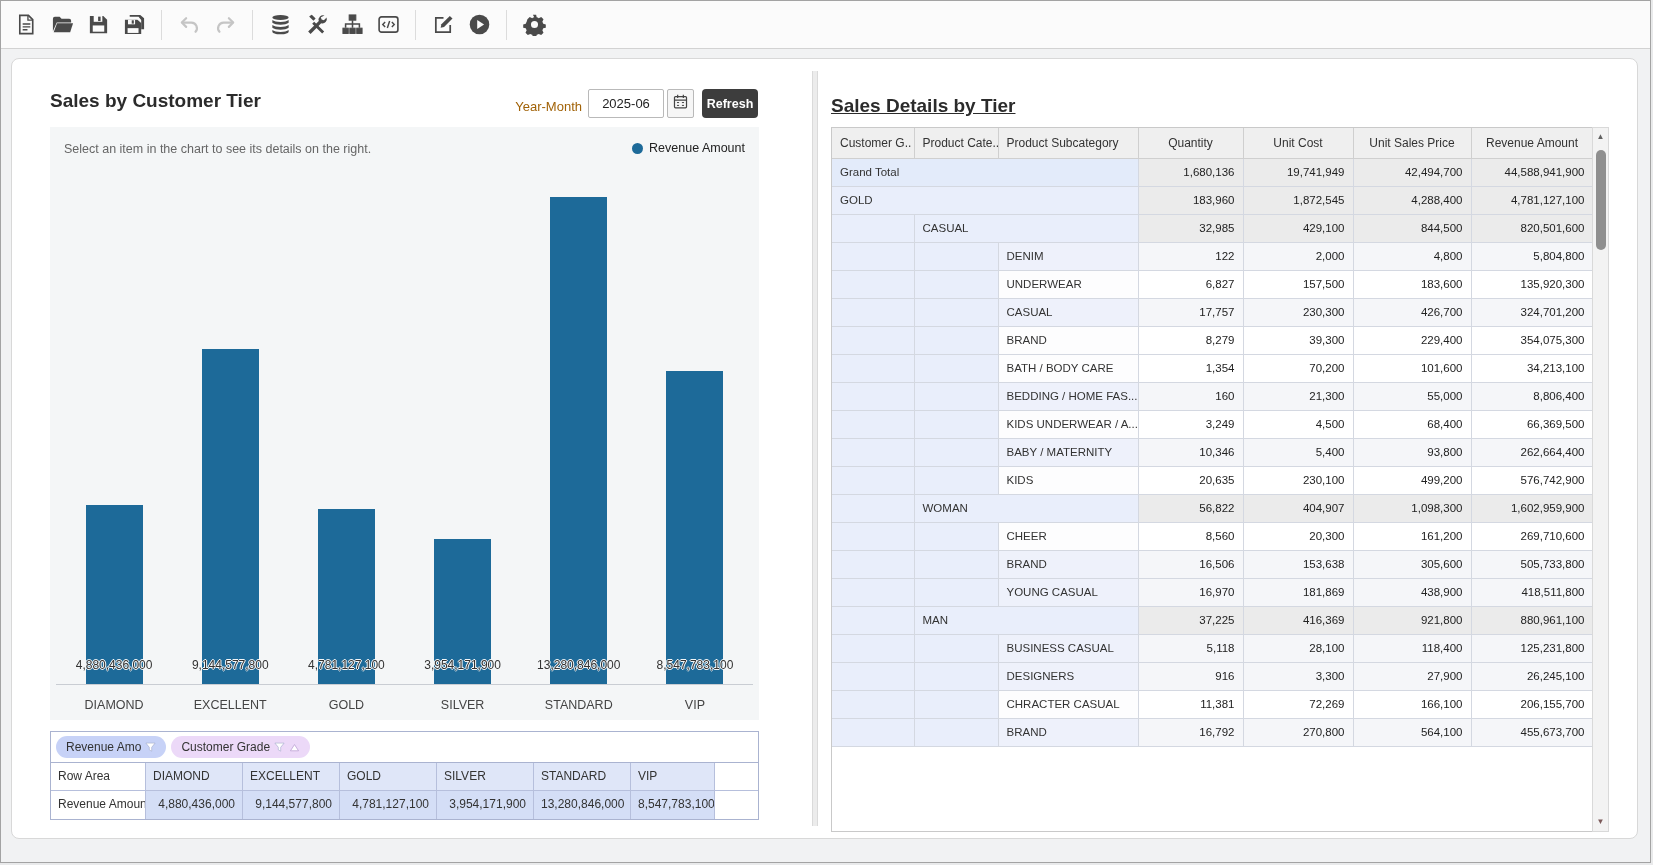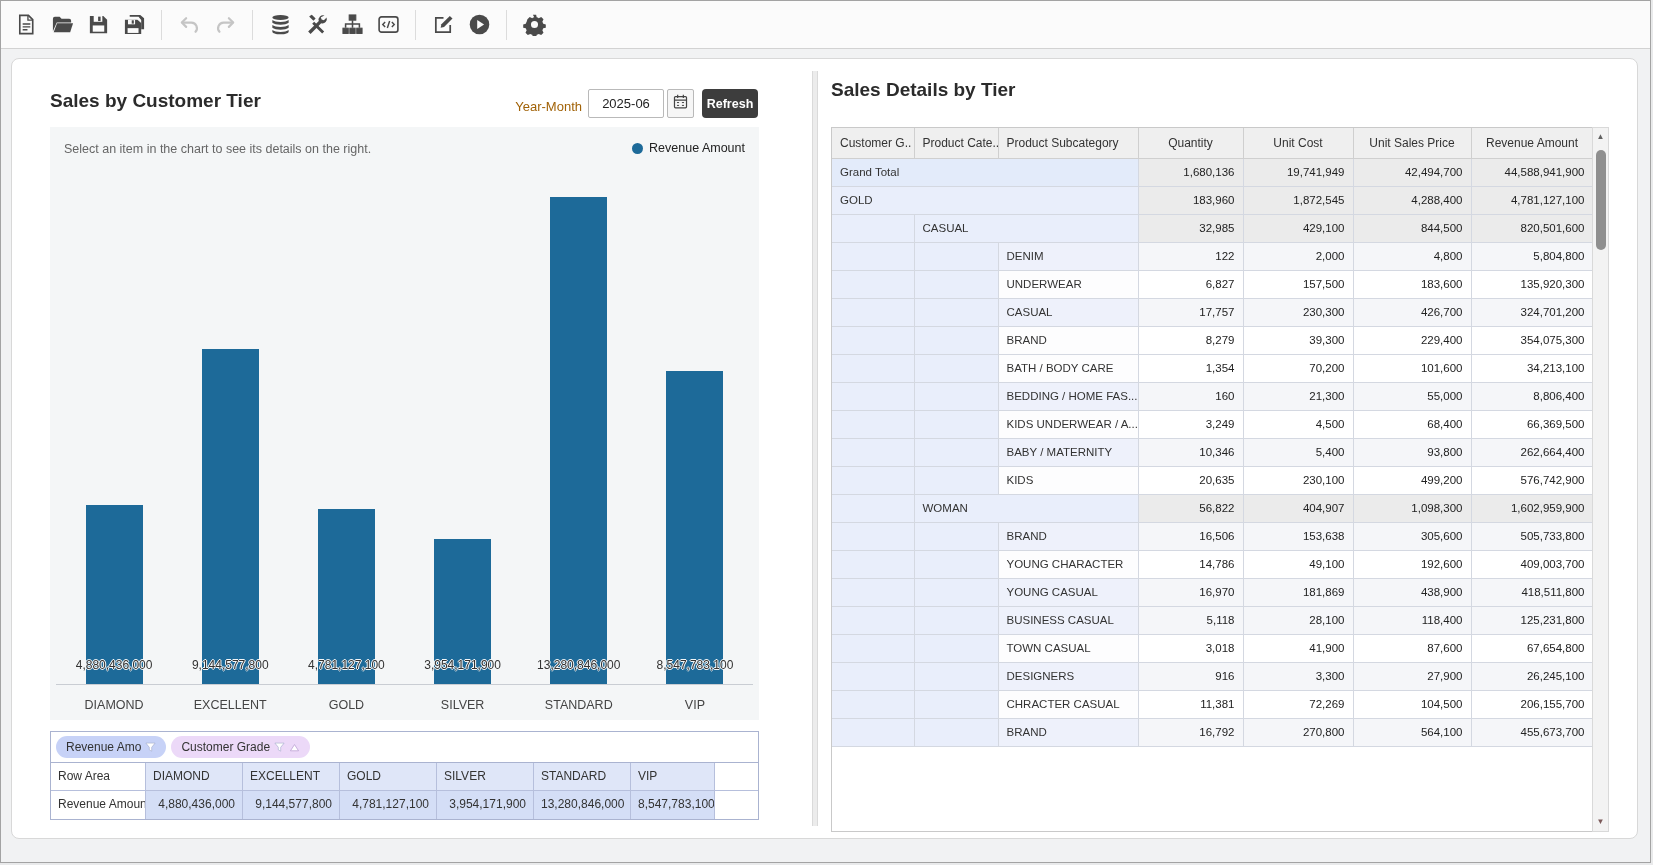--- a/index.html
+++ b/index.html
@@ -338,21 +338,21 @@
           <div class="pv-cell pv-val">4,781,127,100</div>
           <div class="pv-cell pv-val">3,954,171,900</div>
           <div class="pv-cell pv-val">13,280,846,000</div>
           <div class="pv-cell pv-val">8,547,783,100</div>
           <div class="pv-cell pv-plain"></div>
         </div>
     </div>
 
     <div class="splitter"></div>
 
-    <div class="panel-title" style="left:819px; top:20px;">Sales Details by Tier</div>
+    <div class="panel-title" style="left:819px; top:36px;text-decoration:underline;">Sales Details by Tier</div>
 
     <div class="rtable-wrap">
       <div class="rtable-clip">
         <table class="rt">
           <colgroup>
             <col style="width:82px">
               <col style="width:84px">
               <col style="width:140px">
             <col style="width:105px">
               <col style="width:110px">
@@ -475,81 +475,80 @@
                 <td class="num leafv">576,742,900</td>
               </tr>
               <tr>
                 <td class="cont"></td>
                 <td class="lbl" colspan="2">WOMAN</td>
                 <td class="num aggv">56,822</td>
                 <td class="num aggv">404,907</td>
                 <td class="num aggv">1,098,300</td>
                 <td class="num aggv">1,602,959,900</td>
               </tr>
+              <tr>
+                <td class="cont"></td>
+                <td class="cont"></td>
+                <td class="leaf-lbl even">CHEER</td>
+                <td class="num leafv">8,560</td>
+                <td class="num leafv">20,300</td>
+                <td class="num leafv">161,200</td>
+                <td class="num leafv">269,710,600</td>
+              </tr>
               <tr class="alt">
                 <td class="cont"></td>
                 <td class="cont"></td>
                 <td class="leaf-lbl">BRAND</td>
                 <td class="num leafv">16,506</td>
                 <td class="num leafv">153,638</td>
                 <td class="num leafv">305,600</td>
                 <td class="num leafv">505,733,800</td>
               </tr>
-              <tr>
-                <td class="cont"></td>
-                <td class="cont"></td>
-                <td class="leaf-lbl even">YOUNG CHARACTER</td>
-                <td class="num leafv">14,786</td>
-                <td class="num leafv">49,100</td>
-                <td class="num leafv">192,600</td>
-                <td class="num leafv">409,003,700</td>
-              </tr>
               <tr class="alt">
                 <td class="cont"></td>
                 <td class="cont"></td>
                 <td class="leaf-lbl">YOUNG CASUAL</td>
                 <td class="num leafv">16,970</td>
                 <td class="num leafv">181,869</td>
                 <td class="num leafv">438,900</td>
                 <td class="num leafv">418,511,800</td>
               </tr>
+              <tr>
+                <td class="cont"></td>
+                <td class="lbl" colspan="2">MAN</td>
+                <td class="num aggv">37,225</td>
+                <td class="num aggv">416,369</td>
+                <td class="num aggv">921,800</td>
+                <td class="num aggv">880,961,100</td>
+              </tr>
               <tr class="alt">
                 <td class="cont"></td>
                 <td class="cont"></td>
                 <td class="leaf-lbl">BUSINESS CASUAL</td>
                 <td class="num leafv">5,118</td>
                 <td class="num leafv">28,100</td>
                 <td class="num leafv">118,400</td>
                 <td class="num leafv">125,231,800</td>
               </tr>
-              <tr>
-                <td class="cont"></td>
-                <td class="cont"></td>
-                <td class="leaf-lbl even">TOWN CASUAL</td>
-                <td class="num leafv">3,018</td>
-                <td class="num leafv">41,900</td>
-                <td class="num leafv">87,600</td>
-                <td class="num leafv">67,654,800</td>
-              </tr>
               <tr class="alt">
                 <td class="cont"></td>
                 <td class="cont"></td>
                 <td class="leaf-lbl">DESIGNERS</td>
                 <td class="num leafv">916</td>
                 <td class="num leafv">3,300</td>
                 <td class="num leafv">27,900</td>
                 <td class="num leafv">26,245,100</td>
               </tr>
               <tr>
                 <td class="cont"></td>
                 <td class="cont"></td>
                 <td class="leaf-lbl even">CHRACTER CASUAL</td>
                 <td class="num leafv">11,381</td>
                 <td class="num leafv">72,269</td>
-                <td class="num leafv">104,500</td>
+                <td class="num leafv">166,100</td>
                 <td class="num leafv">206,155,700</td>
               </tr>
               <tr class="alt">
                 <td class="cont"></td>
                 <td class="cont"></td>
                 <td class="leaf-lbl">BRAND</td>
                 <td class="num leafv">16,792</td>
                 <td class="num leafv">270,800</td>
                 <td class="num leafv">564,100</td>
                 <td class="num leafv">455,673,700</td>

